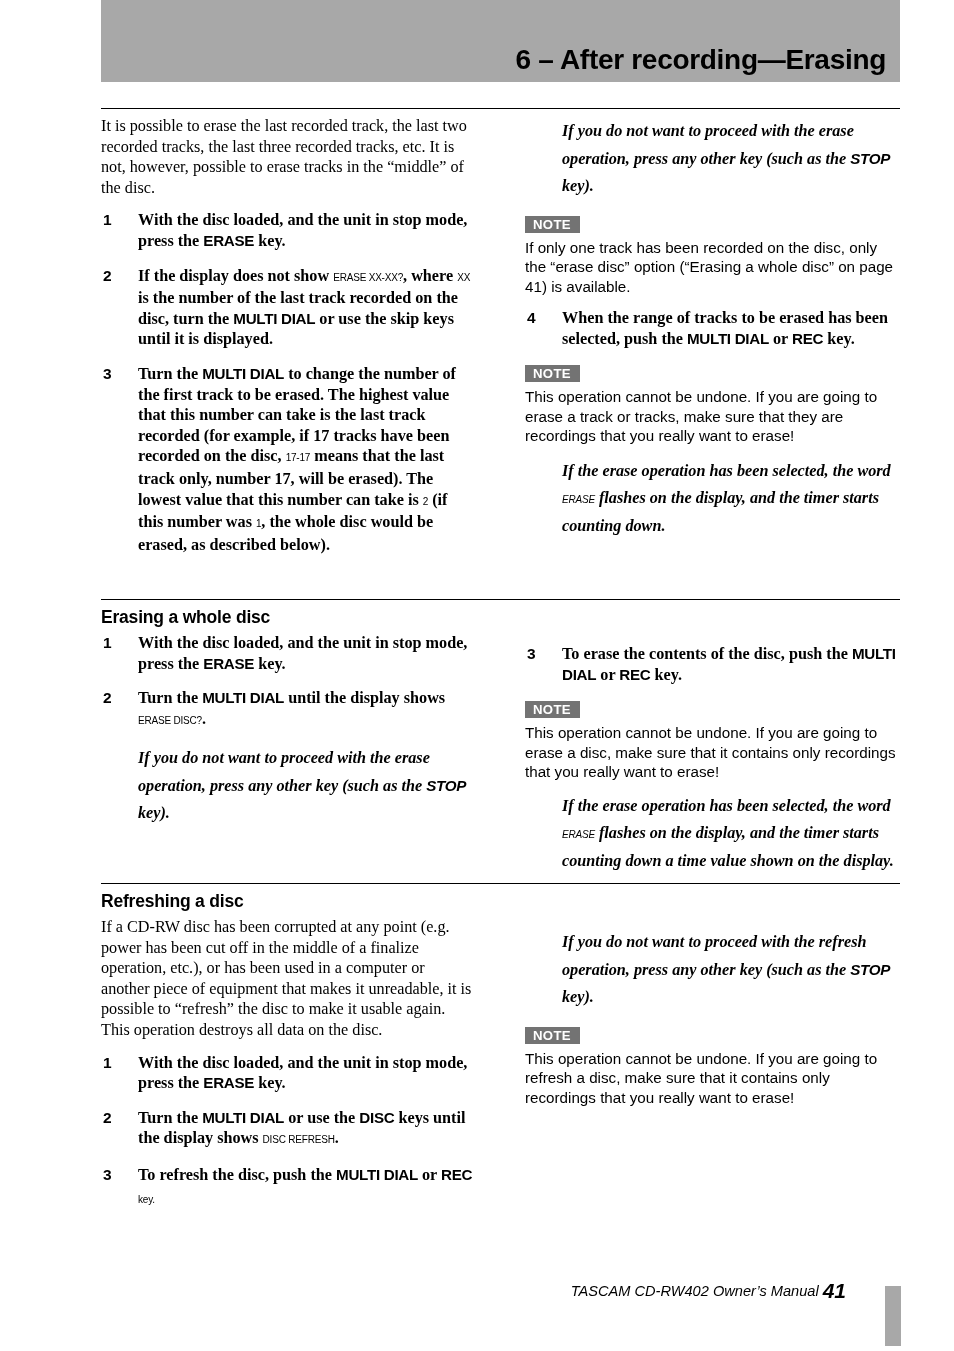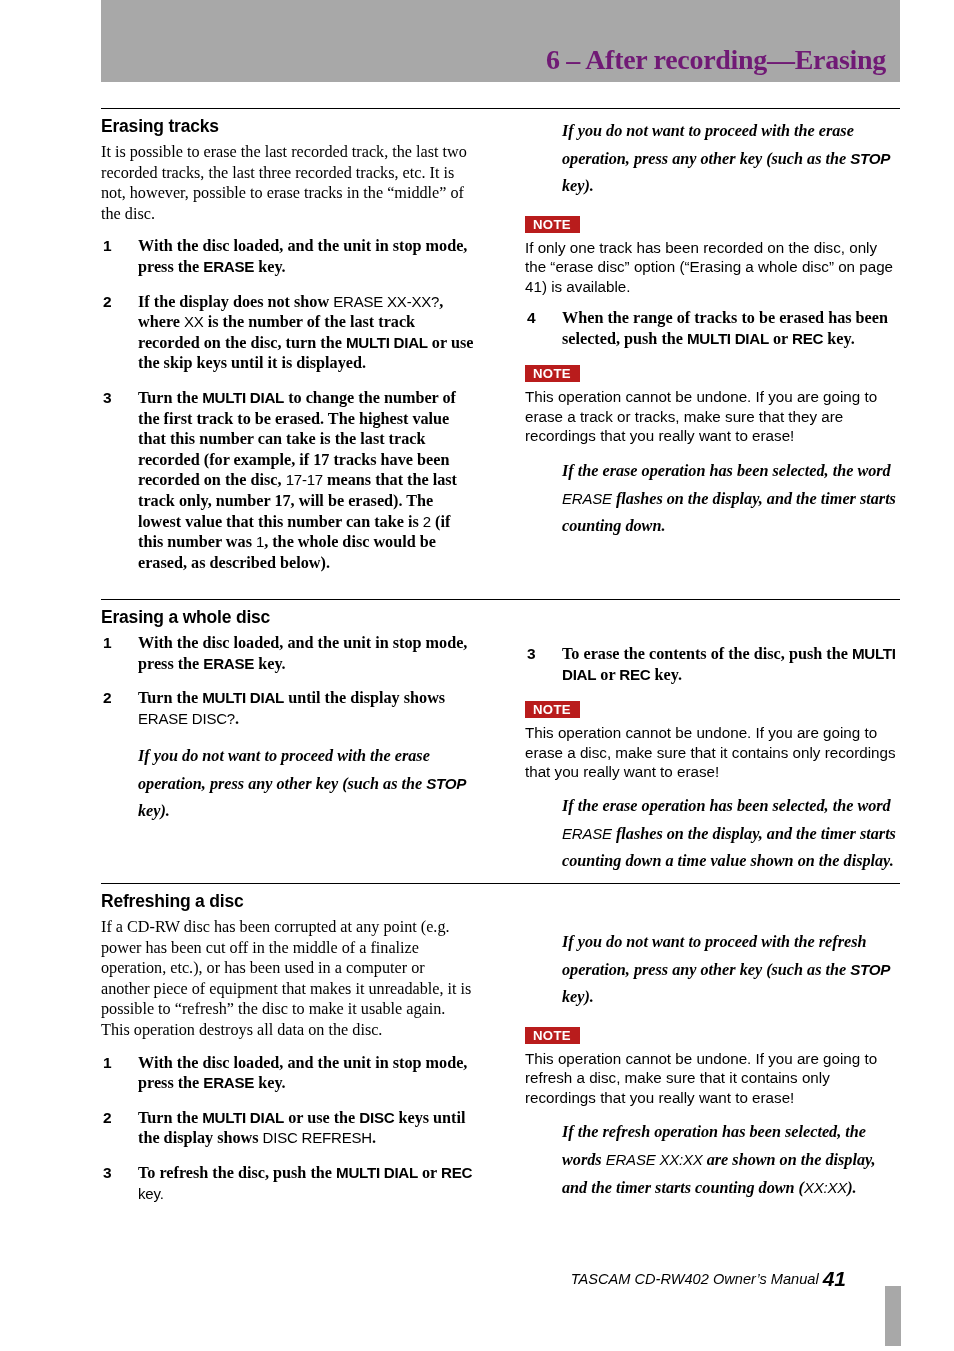--- a/index.html
+++ b/index.html
@@ -22,25 +22,25 @@
     left: 101px;
     top: 0;
     width: 799px;
     height: 82px;
     background: #a8a8a8;
   }
   .header-title {
     position: absolute;
     right: 14px;
     bottom: 6px;
-    font-family: Liberation Serif, serif;
+    font-family: Liberation Sans, sans-serif;
     font-weight: bold;
     font-size: 28px;
     letter-spacing: -0.3px;
-    color: #701a75;
+    color: #000000;
     white-space: nowrap;
   }
 
   
   .page {
     position: absolute;
     left: 101px;
     top: 0;
     width: 799px;
     height: 1351px;
@@ -118,49 +118,49 @@
   .key {
     font-family: "Liberation Sans", sans-serif;
     font-weight: bold;
     font-size: 15.2px;
     letter-spacing: -0.3px;
   }
   
   .disp {
     font-family: "Liberation Sans", sans-serif;
     font-weight: normal;
-    font-size: 15px;
+    font-size: 10px;
     letter-spacing: -0.2px;
   }
 
   
   .note-badge {
     display: inline-block;
-    background: #b91c1c;
+    background: #737373;
     color: #ffffff;
     font-family: "Liberation Sans", sans-serif;
     font-weight: bold;
     font-size: 13.2px;
     letter-spacing: 0.3px;
     padding: 2px 9px 2px 8px;
     line-height: 13px;
     margin: 2px 0 5px 0;
   }
   .note-text {
     font-family: "Liberation Sans", sans-serif;
     font-size: 15.2px;
     line-height: 19.4px;
     margin: 0 0 12px 0;
   }
 
   
   .footer {
     position: absolute;
     right: 54px;
-    bottom: 60px;
+    bottom: 48px;
     font-family: "Liberation Sans", sans-serif;
     font-style: italic;
     font-size: 14.6px;
     white-space: nowrap;
   }
   .footer .page-num {
     font-weight: bold;
     font-size: 21px;
     font-style: italic;
     margin-left: 4px;
@@ -182,21 +182,20 @@
   <div class="header-title">6 – After recording—Erasing</div>
 </div>
 
 <div class="page">
 
   <div class="section" style="top:108px;">
     <div class="sec-rule"></div>
     <div class="sec-body">
 
       <div class="col col-left">
-        <h2 class="sec-title">Erasing tracks</h2>
         <p class="body-text">It is possible to erase the last recorded track, the last two recorded tracks, the last three recorded tracks, etc. It is not, however, possible to erase tracks in the “middle” of the disc.</p>
 
         <div class="step">
           <span class="num">1</span><span>With the disc loaded, and the unit in stop mode, press the </span><span class="key">ERASE</span><span> key.</span>
         </div>
 
         <div class="step">
           <span class="num">2</span><span>If the display does not show </span><span class="disp">ERASE XX-XX?</span><span>, where </span><span class="disp">XX</span><span> is the number of the last track recorded on the disc, turn the </span><span class="key">MULTI DIAL</span><span> or use the skip keys until it is displayed.</span>
         </div>
 
@@ -294,23 +293,20 @@
       <div class="col col-right">
         <div class="sub-para" style="margin-top:38px;">
           <span>If you do not want to proceed with the refresh operation, press any other key (such as the </span><span class="key">STOP</span><span> key).</span>
         </div>
 
         <div>
           <div class="note-badge">NOTE</div>
           <p class="note-text">This operation cannot be undone. If you are going to refresh a disc, make sure that it contains only recordings that you really want to erase!</p>
         </div>
 
-        <div class="sub-para">
-          <span>If the refresh operation has been selected, the words </span><span class="disp">ERASE XX:XX</span><span> are shown on the display, and the timer starts counting down (</span><span class="disp">XX:XX</span><span>).</span>
-        </div>
 
       </div>
 
     </div>
   </div>
 
   <div class="footer">
     <span>TASCAM CD-RW402 Owner’s Manual</span><span class="page-num">41</span>
   </div>
 </div>

